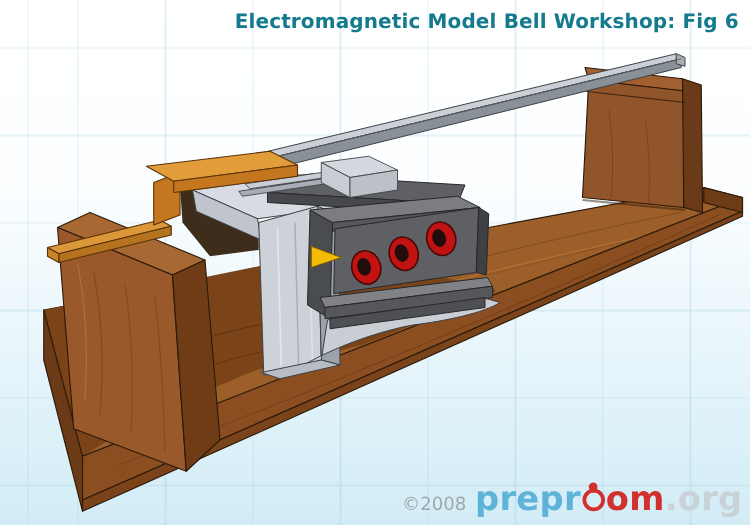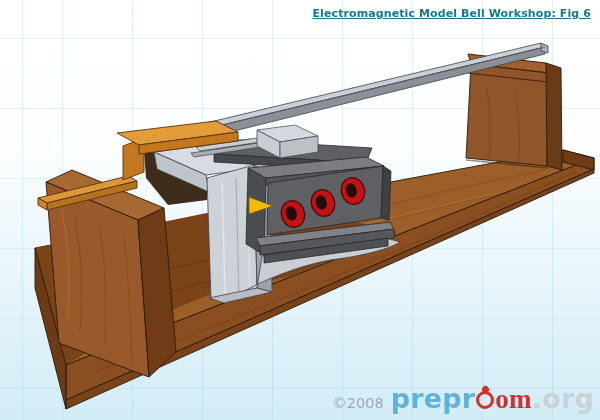--- a/index.html
+++ b/index.html
@@ -7,32 +7,32 @@
     position:relative;width:600px;height:420px;overflow:hidden;
     font-family:"DejaVu Sans","Liberation Sans",sans-serif;
     background-image:
       repeating-linear-gradient(to right, rgba(150,200,220,.28) 0 1px, transparent 1px 70px),
       repeating-linear-gradient(to bottom, rgba(150,200,220,.24) 0 1px, transparent 1px 70px),
       linear-gradient(to bottom,#ffffff 0%,#fcfeff 35%,#e4f4fa 72%,#d2ecf6 100%);
     background-position:62px 0, 0 38px, 0 0;
   }
   .title{
     position:absolute;top:7px;right:9px;
-    font-weight:bold;font-size:11px;letter-spacing:.1px;
-    color:#137B8D;white-space:nowrap;text-decoration:underline;
+    font-weight:bold;font-size:16px;letter-spacing:.1px;
+    color:#137B8D;white-space:nowrap;
   }
   .figure-wrap{position:absolute;inset:0;}
   .watermark{
     position:absolute;right:6px;bottom:5px;
     display:flex;align-items:baseline;gap:7px;white-space:nowrap;margin-left:16px;
   }
   .wm-copy{font-size:14.5px;color:#9FA9AD;}
   .wm-logo{font-weight:bold;font-size:27px;letter-spacing:.2px;display:inline-flex;align-items:baseline;}
   .logo-blue{color:#5FB3D9;}
-  .logo-red{color:#D2302C;font-family:Liberation Serif, serif;}
+  .logo-red{color:#D2302C;}
   .logo-gray{color:#C9D2D8;}
   .flameo{
     display:inline-block;position:relative;top:1px;
     width:12px;height:12px;margin:0 1px;
     border:3.4px solid #D2302C;border-radius:50%;
   }
   .flameo::before{
     content:"";position:absolute;left:2.5px;top:-8px;width:7px;height:7px;
     background:#D2302C;border-radius:62% 62% 62% 0;transform:rotate(-48deg);
   }

